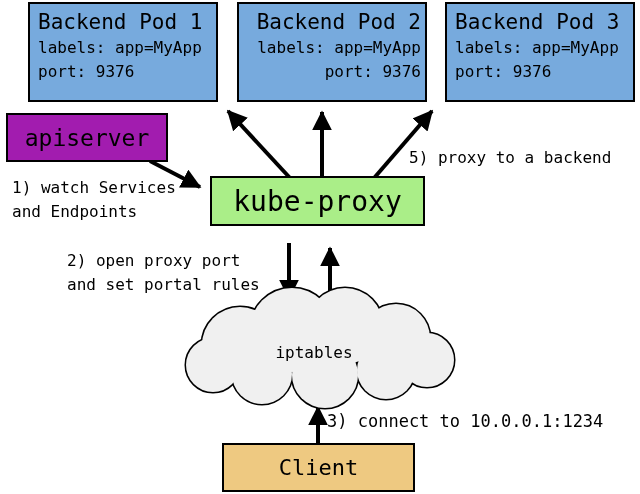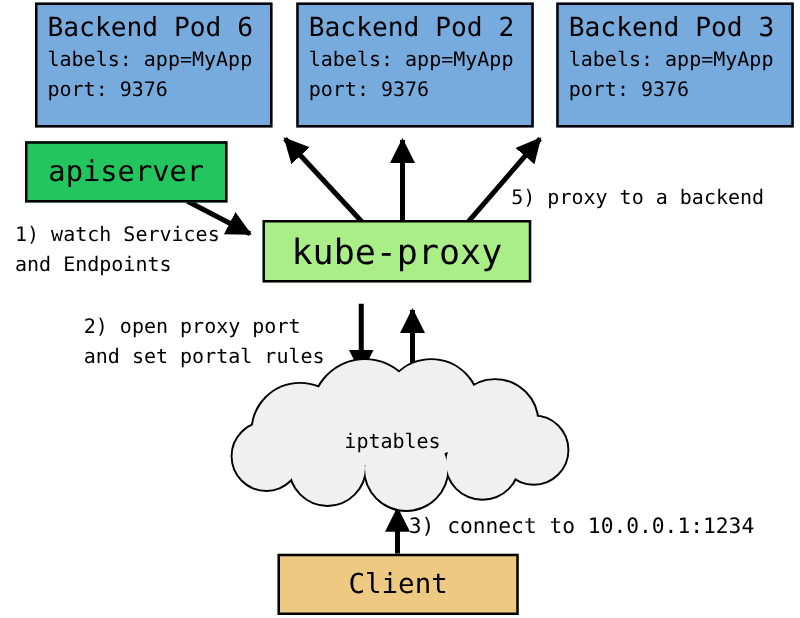--- a/index.html
+++ b/index.html
@@ -19,21 +19,21 @@
     box-sizing: border-box;
     z-index: 2;
   }
   .pod { background: #77aadd; width: 190px; height: 100px; top: 2px; }
   .pod .title { font-size: 21px; line-height: 26px; margin: 5px 4px 2px 8px; white-space: nowrap; }
   .pod .line  { font-size: 16px; line-height: 22px; margin: 2px 4px 0 8px; white-space: nowrap; }
   .centerbox {
     display: flex; align-items: center; justify-content: center;
     white-space: nowrap;
   }
-  #apiserver  { left: 20px;   top: 113px; width: 162px; height: 49px; background: #22c55e; font-size: 23px; }
+  #apiserver  { left: 6px;   top: 113px; width: 162px; height: 49px; background: #a21caf; font-size: 23px; }
   #kubeproxy  { left: 210px; top: 176px; width: 215px; height: 50px; background: #aaee88; font-size: 28px; }
   #client     { left: 222px; top: 443px; width: 193px; height: 49px; background: #eec981; font-size: 22px; }
   .steplabel {
     position: absolute;
     font-weight: normal;
     font-size: 16px;
     line-height: 24px;
     white-space: pre-line;
     z-index: 2;
   }
@@ -88,25 +88,25 @@
         <circle cx="213" cy="365" r="27"></circle>
         <circle cx="262" cy="374" r="30"></circle>
         <circle cx="325" cy="375" r="33"></circle>
         <circle cx="386" cy="370" r="29"></circle>
       </g>
       <text x="314" y="358" text-anchor="middle" class="cloudtext">iptables</text>
     </g>
   </svg>
 
   <div class="box pod" style="left:28px;">
-    <div class="title">Backend Pod 6</div>
+    <div class="title">Backend Pod 1</div>
     <div class="line">labels: app=MyApp</div>
     <div class="line">port: 9376</div>
   </div>
-  <div class="box pod" style="left:237px;">
+  <div class="box pod" style="left:237px;text-align:right;">
     <div class="title">Backend Pod 2</div>
     <div class="line">labels: app=MyApp</div>
     <div class="line">port: 9376</div>
   </div>
   <div class="box pod" style="left:445px;">
     <div class="title">Backend Pod 3</div>
     <div class="line">labels: app=MyApp</div>
     <div class="line">port: 9376</div>
   </div>
 

